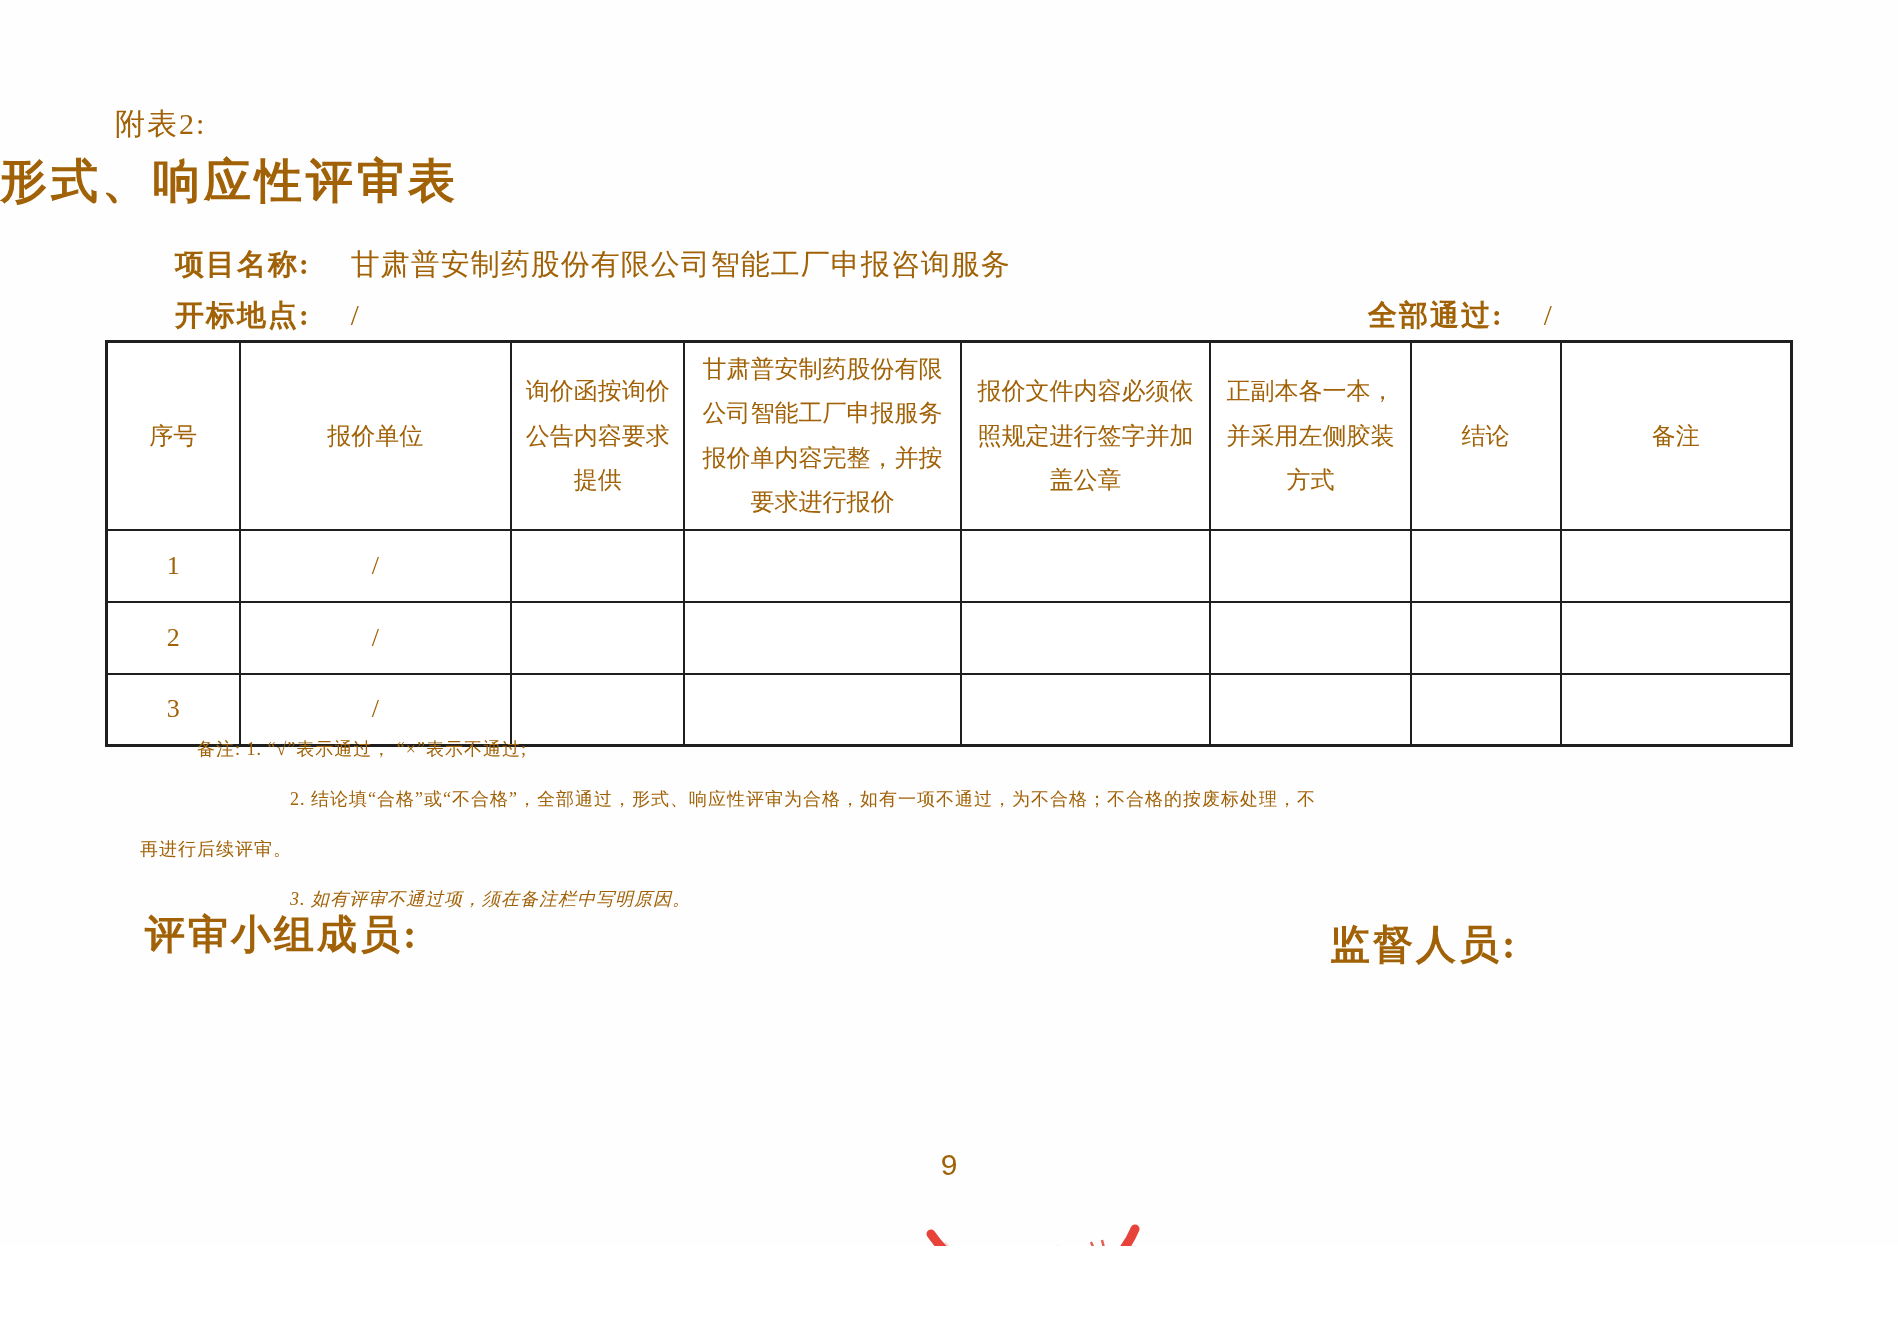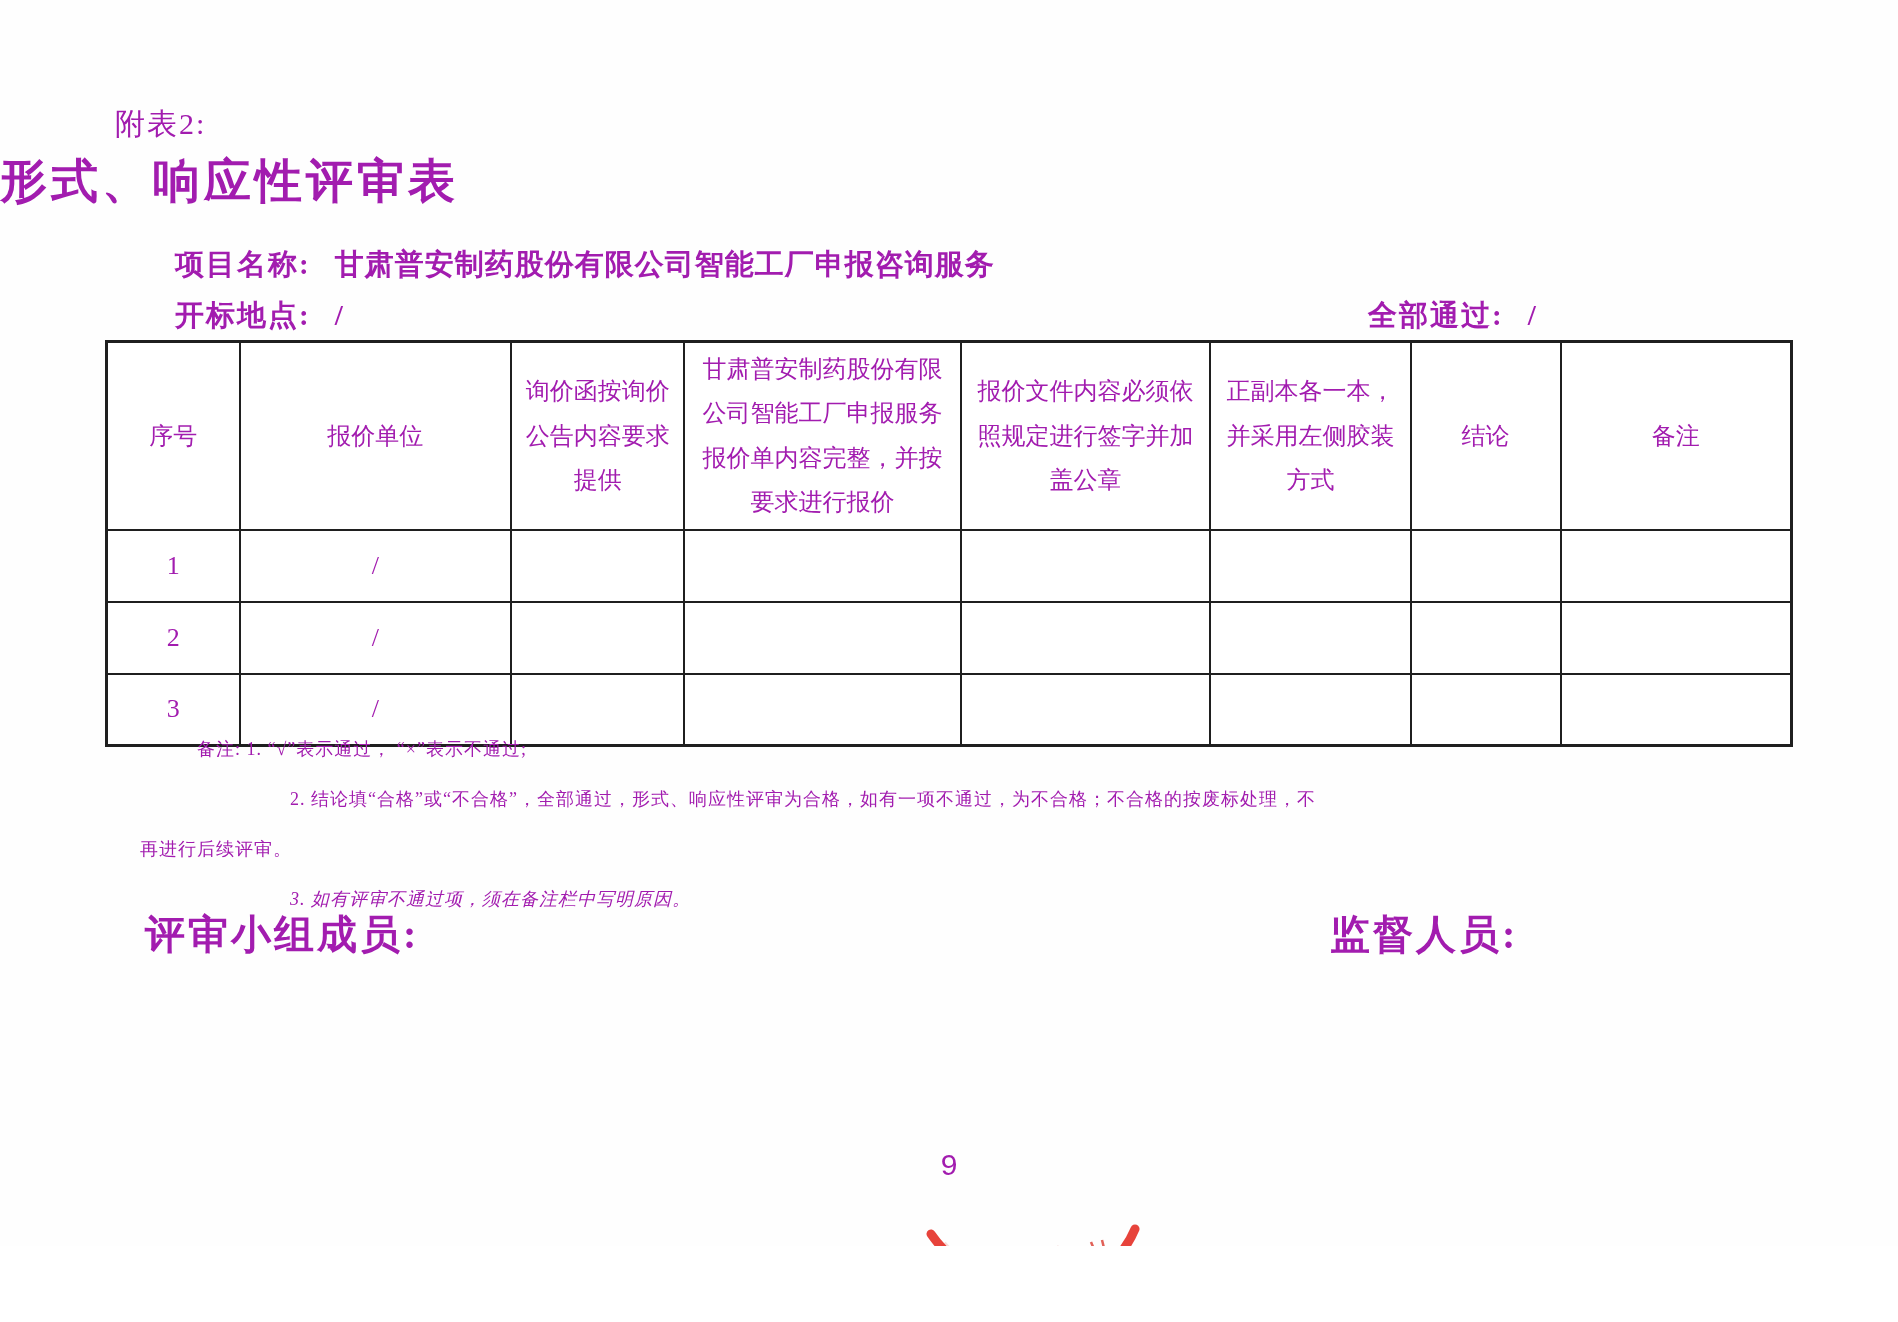--- a/index.html
+++ b/index.html
@@ -1,35 +1,35 @@
 <!DOCTYPE html>
 <html><head>
 <meta charset="utf-8">
 <style>
   html,body{margin:0;padding:0;background:#fff;}
   .page{
     position:relative;
     width:1898px;height:1246px;
     background:#fefefe;
-    color:#a21caf;
+    color:#a16207;
     font-family:"Liberation Serif","DejaVu Serif",serif;
     overflow:hidden;
   }
   .attach{
     position:absolute;left:115px;top:104px;
     font-size:30px;letter-spacing:2px;
   }
   .doc-title{
     position:absolute;left:0;right:0;top:150px;
     margin:0;
     font-size:47px;font-weight:bold;letter-spacing:4px;
   }
   .meta-line{position:absolute;font-size:29px;white-space:nowrap;}
   .meta-line .lbl{font-weight:bold;letter-spacing:2px;}
-  .meta-line .val{margin-left:24px;letter-spacing:1px;font-weight:bold;}
+  .meta-line .val{margin-left:40px;letter-spacing:1px;}
   .line-project{left:175px;top:245px;}
   .line-location{left:175px;top:296px;}
   .line-date{left:1368px;top:296px;}
 
   table.review{
     position:absolute;left:105px;top:340px;
     width:1688px;border-collapse:collapse;table-layout:fixed;
     background:#fff;
   }
   table.review th,table.review td{
@@ -46,21 +46,21 @@
   table.review tbody td{font-size:26px;}
 
   .notes div{position:absolute;font-size:18px;white-space:nowrap;letter-spacing:1px;}
   .note-l1{left:197px;top:737px;}
   .note-l2{left:290px;top:787px;}
   .note-l3{left:140px;top:837px;}
   .note-l4{left:290px;top:887px;font-style:italic;}
 
   .sign{position:absolute;top:907px;font-size:40px;font-weight:bold;letter-spacing:3px;}
   .sign-panel{left:145px;}
-  .sign-supervisor{left:1330px;}
+  .sign-supervisor{left:1330px;margin-top:10px;}
 
   .pageno{
     position:absolute;left:0;right:0;top:1148px;
     text-align:center;font-size:30px;
     font-family:"Liberation Sans","DejaVu Sans",sans-serif;
   }
   .stamp{position:absolute;left:925px;top:1220px;}
 </style>
 </head>
 <body>

